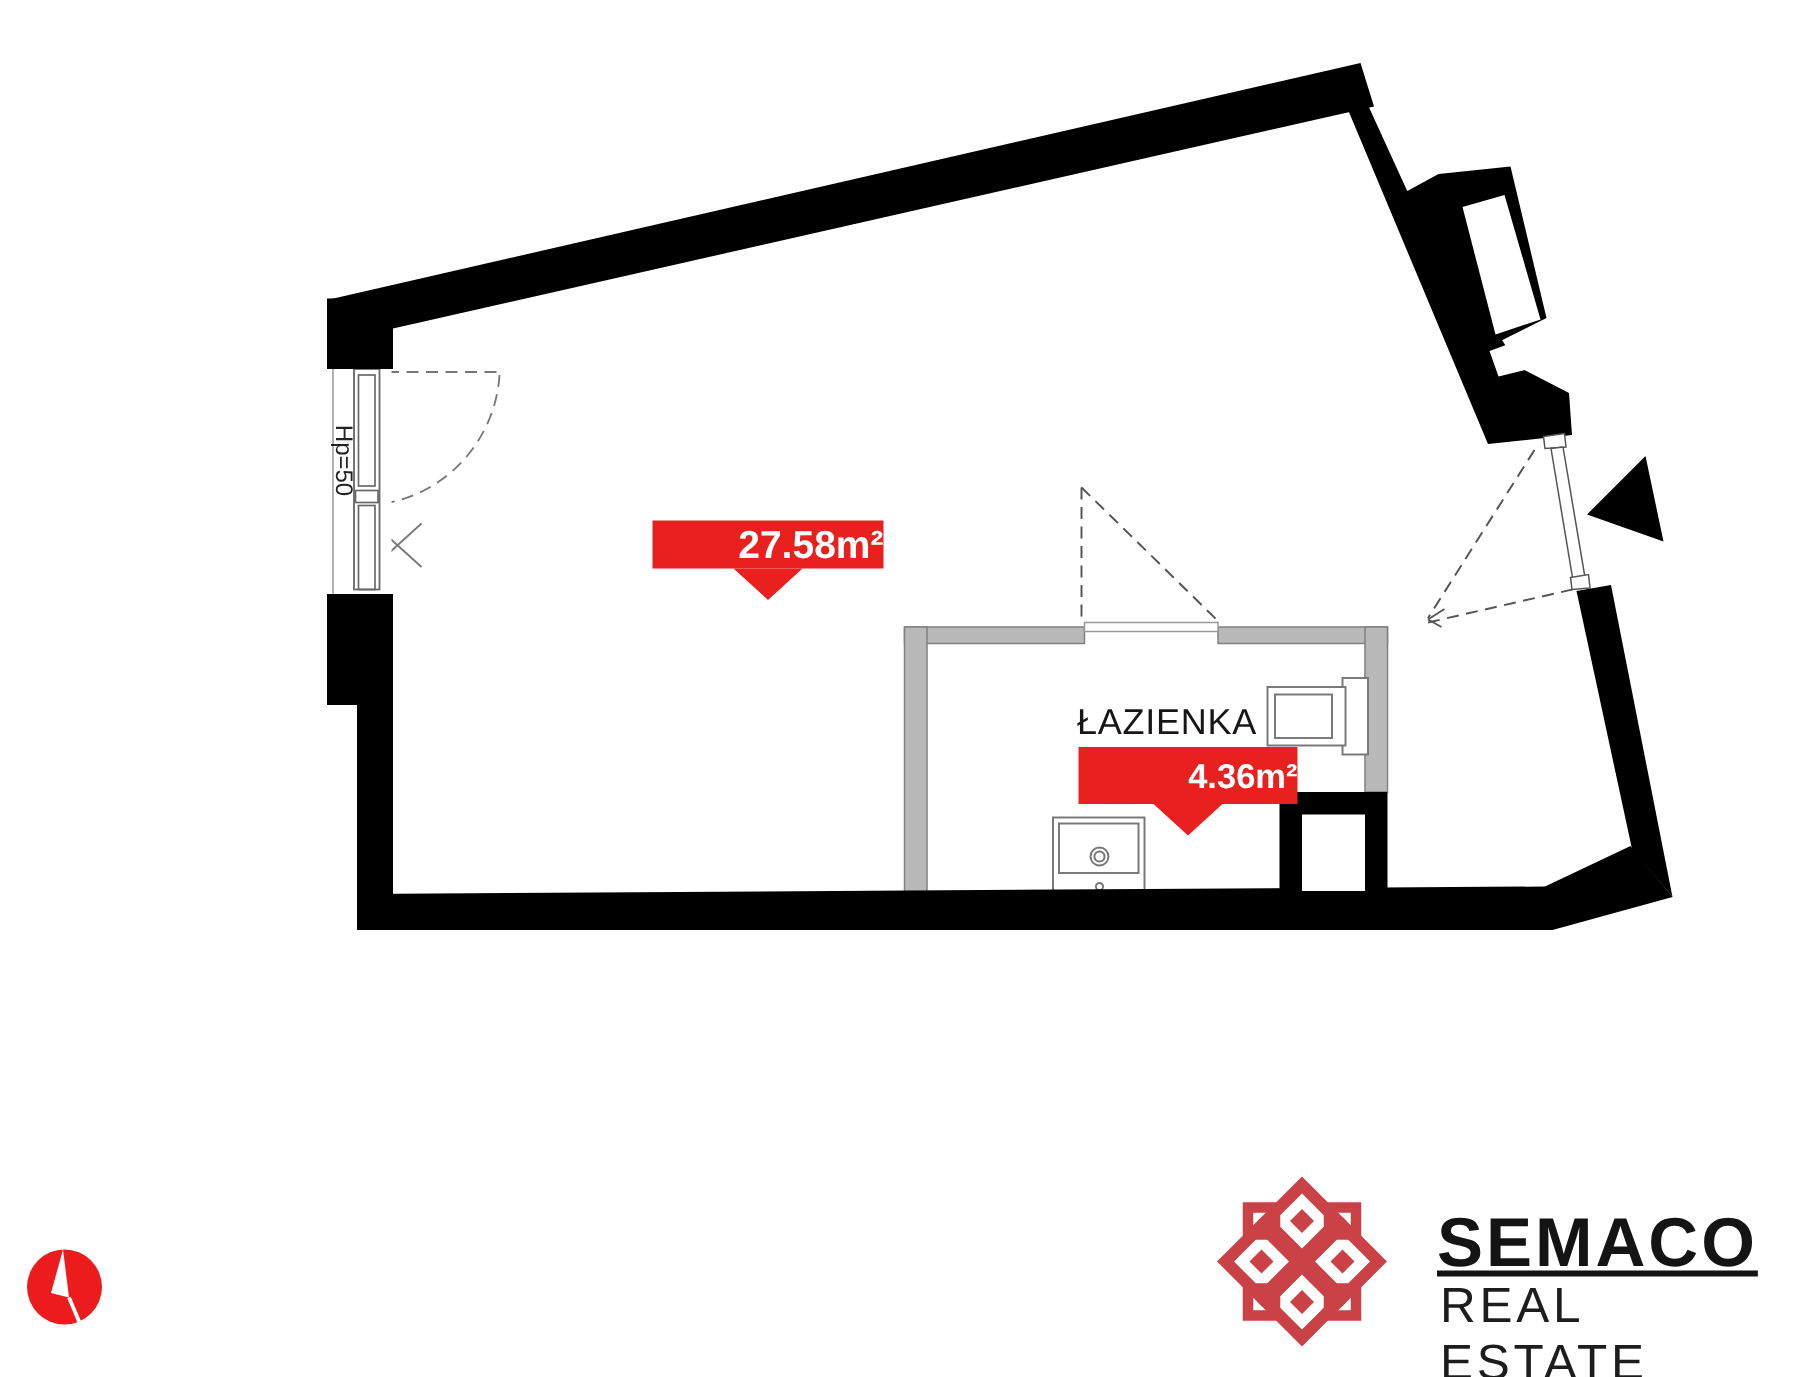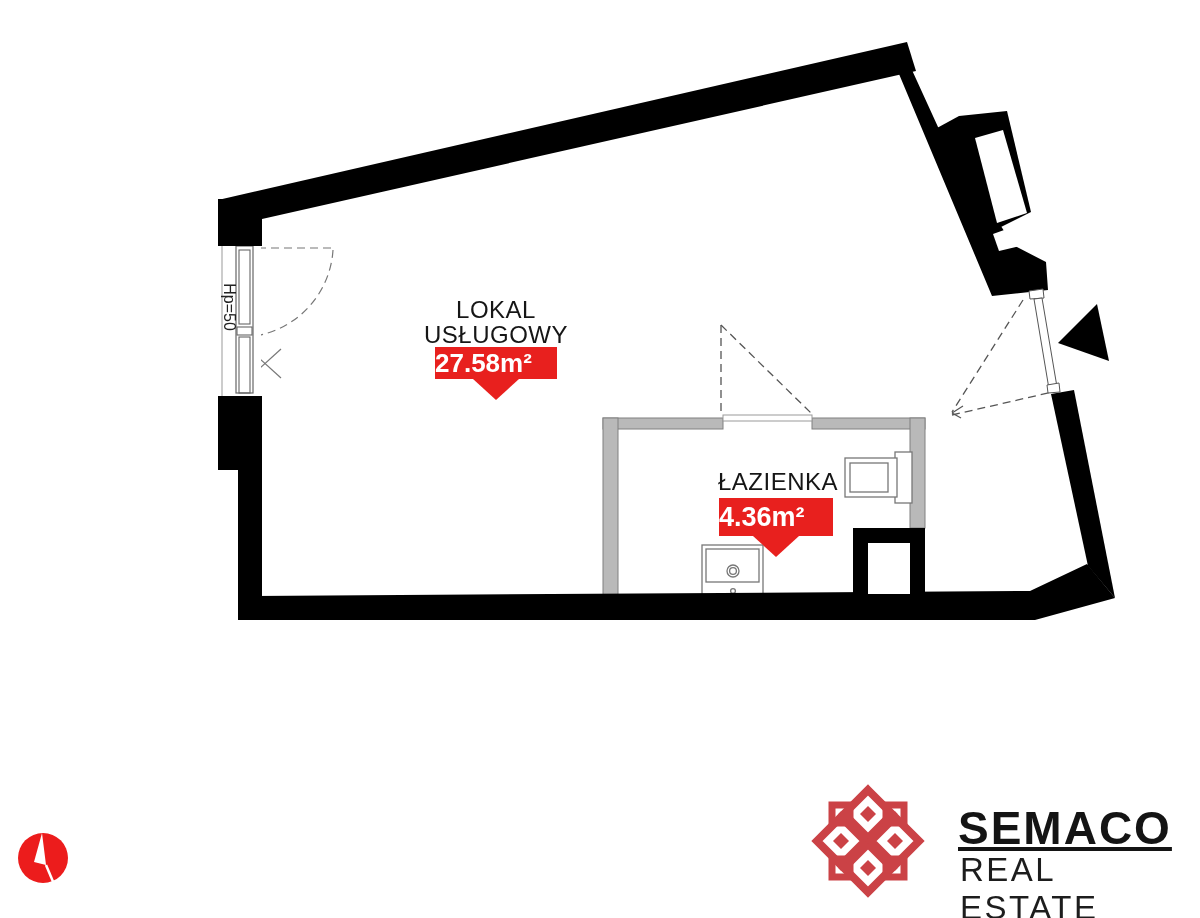--- a/index.html
+++ b/index.html
@@ -20,33 +20,33 @@
     letter-spacing:.5px;
   }
   .room-label.main{left:404px;top:297px;width:184px;font-size:24px;line-height:25px;}
   .room-label.bath{left:712px;top:470px;width:132px;font-size:24px;line-height:24px;}
   
   .area-badge{
     position:absolute;
     background:#e8201e;
     color:#ffffff;
     font-weight:bold;
-    display:flex;align-items:center;justify-content:flex-start;
+    display:flex;align-items:center;justify-content:flex-end;padding-left:32px;
   }
   .area-badge:after{
     content:"";
     position:absolute;
     top:100%;left:50%;
     margin-left:-23px;
     border-left:23px solid transparent;
     border-right:23px solid transparent;
     border-top:21px solid #e8201e;
   }
   .area-badge.main{left:435px;top:347px;width:122px;height:32px;font-size:26px;}
-  .area-badge.bath{left:719px;top:498px;width:114px;height:38px;font-size:27px;}
+  .area-badge.bath{left:719px;top:498px;width:114px;height:38px;font-size:23px;}
   
   .brand-company{
     position:absolute;left:958px;top:801px;
     font-size:46px;font-weight:bold;letter-spacing:2px;color:#141414;text-decoration:underline;
   }
   .brand-tagline{
     position:absolute;left:960px;top:851px;
     font-size:33px;font-weight:400;letter-spacing:2.5px;color:#1d1d1d;
   }
 </style>
@@ -151,24 +151,20 @@
       <rect x="886" y="859" width="18" height="18" stroke-width="7"></rect>
       <g fill="#cb4246" stroke="none">
         <path d="M868 806 L876 814 L868 822 L860 814 Z"></path>
         <path d="M868 860 L876 868 L868 876 L860 868 Z"></path>
         <path d="M841 833 L849 841 L841 849 L833 841 Z"></path>
         <path d="M895 833 L903 841 L895 849 L887 841 Z"></path>
       </g>
     </g>
   </svg>
 
-  <div class="room-label main">
-    <div>LOKAL</div>
-    <div>USŁUGOWY</div>
-  </div>
   <div class="area-badge main">
     <span>27.58m²</span>
   </div>
 
   <div class="room-label bath">
     <div>ŁAZIENKA</div>
   </div>
   <div class="area-badge bath">
     <span>4.36m²</span>
   </div>

